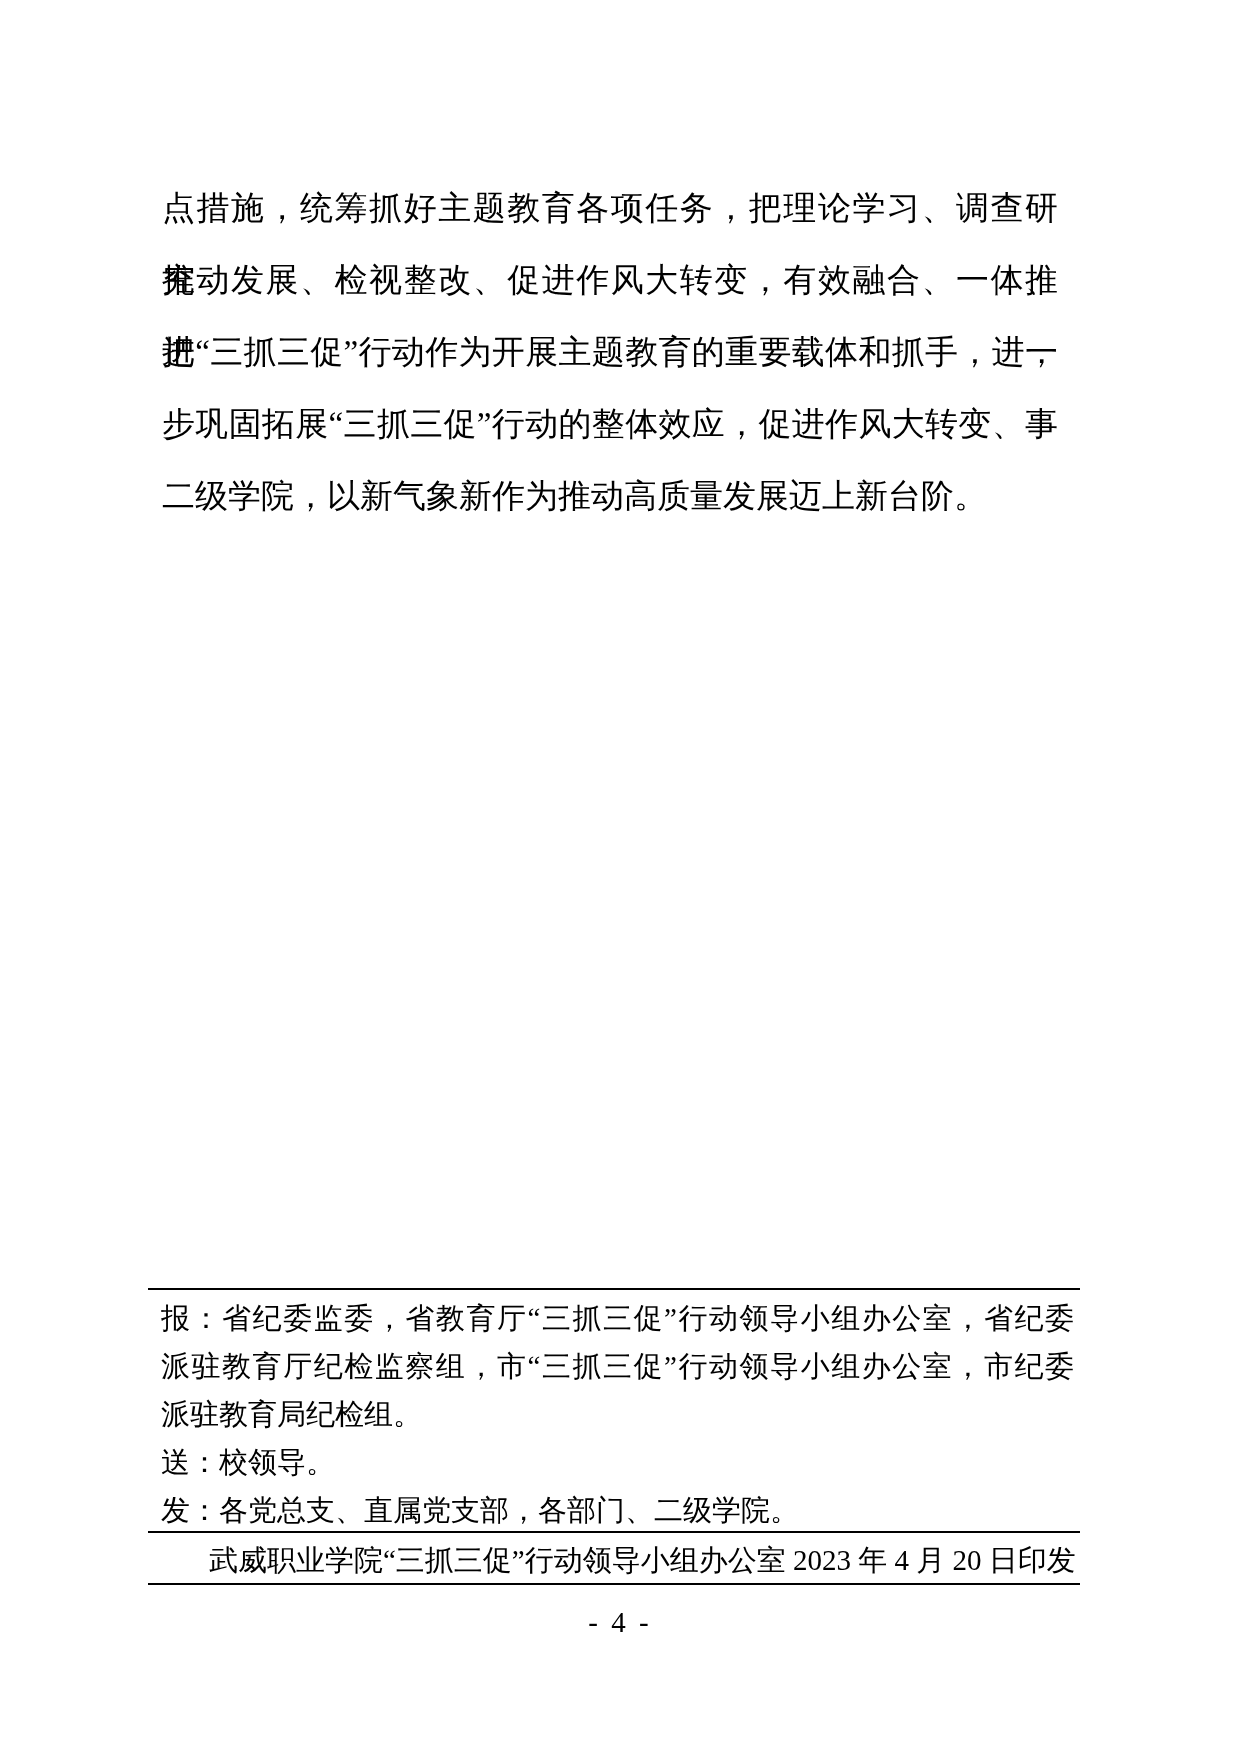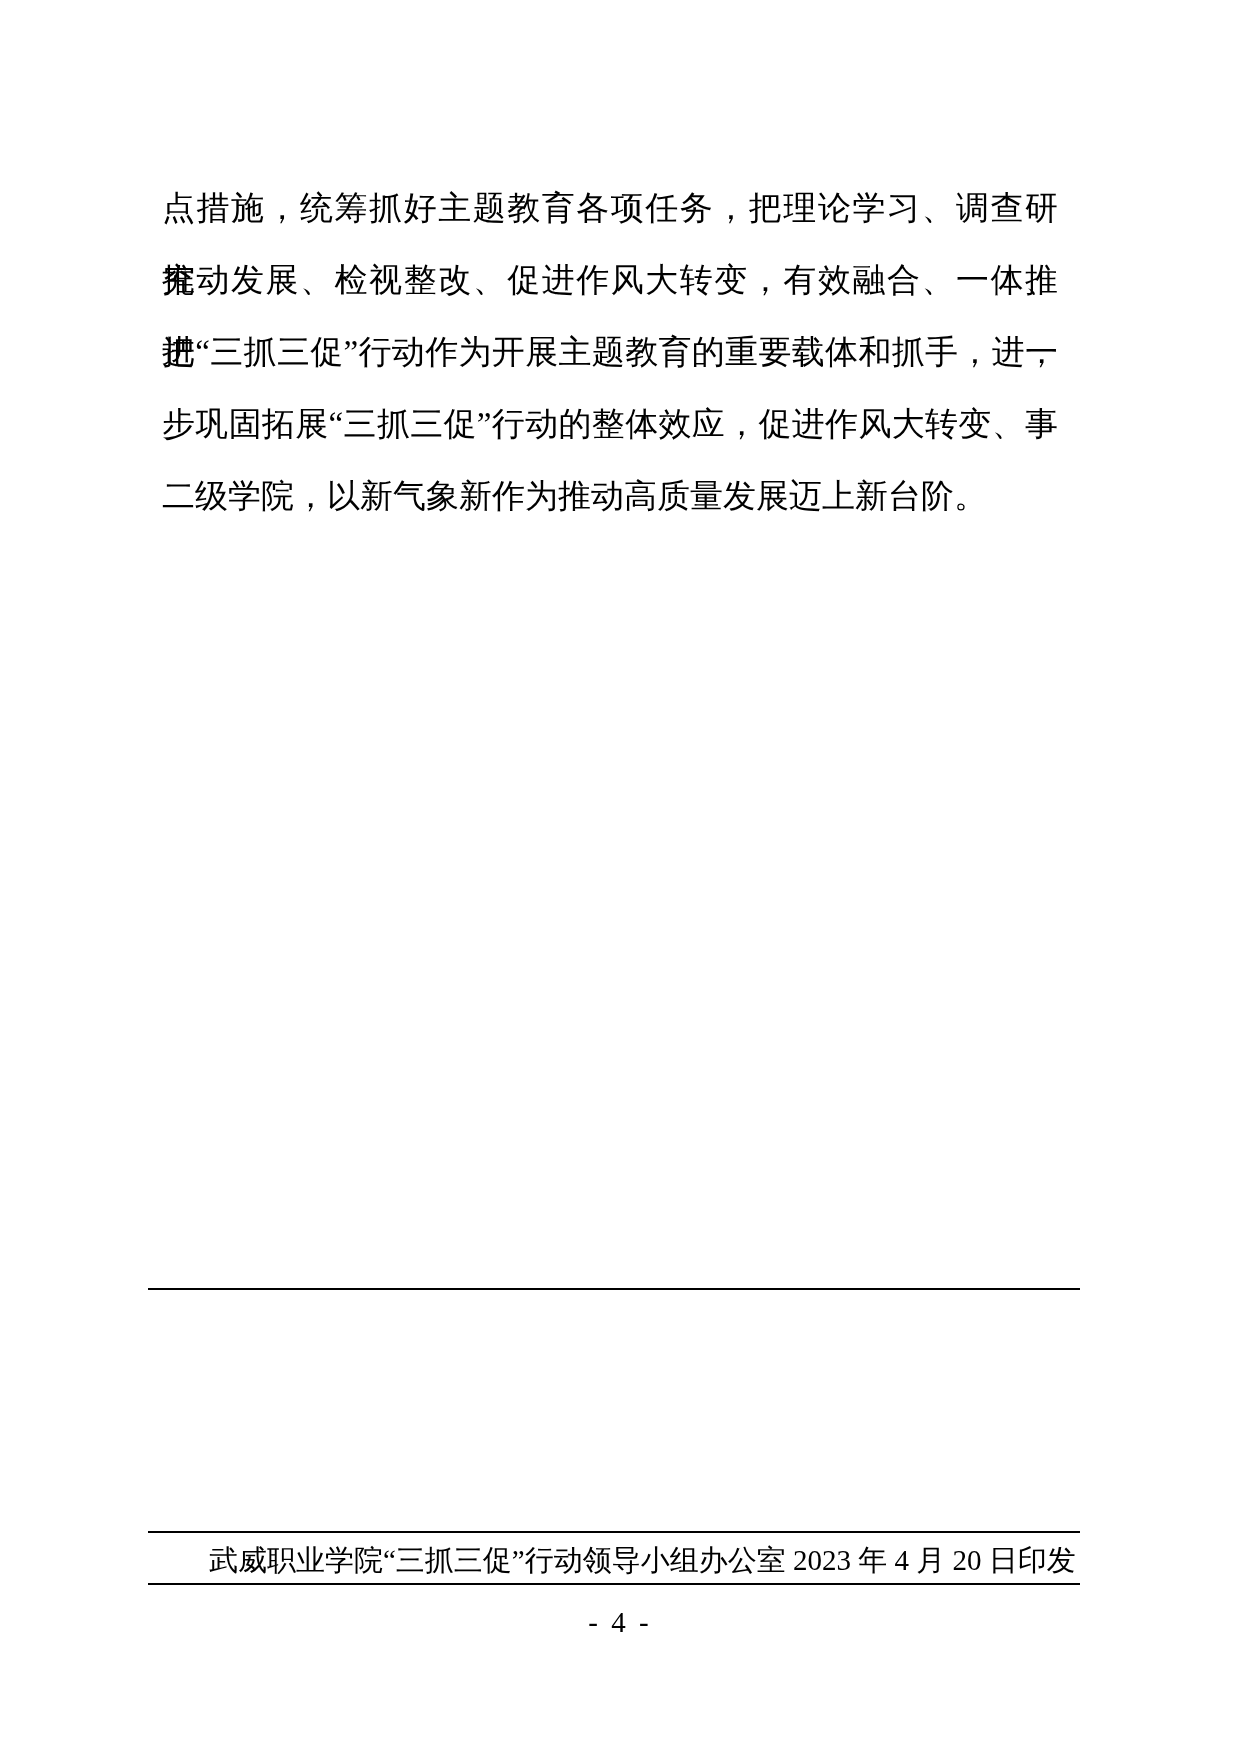--- a/index.html
+++ b/index.html
@@ -87,20 +87,27 @@
   <div class="body-text">
     <div class="body-line jl">点措施，统筹抓好主题教育各项任务，把理论学习、调查研究、</div>
     <div class="body-line jl">推动发展、检视整改、促进作风大转变，有效融合、一体推进，</div>
     <div class="body-line jl">把“三抓三促”行动作为开展主题教育的重要载体和抓手，进一</div>
     <div class="body-line jl">步巩固拓展“三抓三促”行动的整体效应，促进作风大转变、事</div>
     <div class="body-line">二级学院，以新气象新作为推动高质量发展迈上新台阶。</div>
   </div>
 
   <div class="rule rule-top"></div>
 
+  <div class="distribution">
+    <div class="dist-line jl">报：省纪委监委，省教育厅“三抓三促”行动领导小组办公室，省纪委</div>
+    <div class="dist-line jl">派驻教育厅纪检监察组，市“三抓三促”行动领导小组办公室，市纪委</div>
+    <div class="dist-line">派驻教育局纪检组。</div>
+    <div class="dist-line">送：校领导。</div>
+    <div class="dist-line">发：各党总支、直属党支部，各部门、二级学院。</div>
+  </div>
 
   <div class="rule rule-middle"></div>
 
   <div class="imprint">武威职业学院“三抓三促”行动领导小组办公室  2023 年 4 月 20 日印发</div>
 
   <div class="rule rule-bottom"></div>
 
   <div class="page-number">- 4 -</div>
 
 </div>

